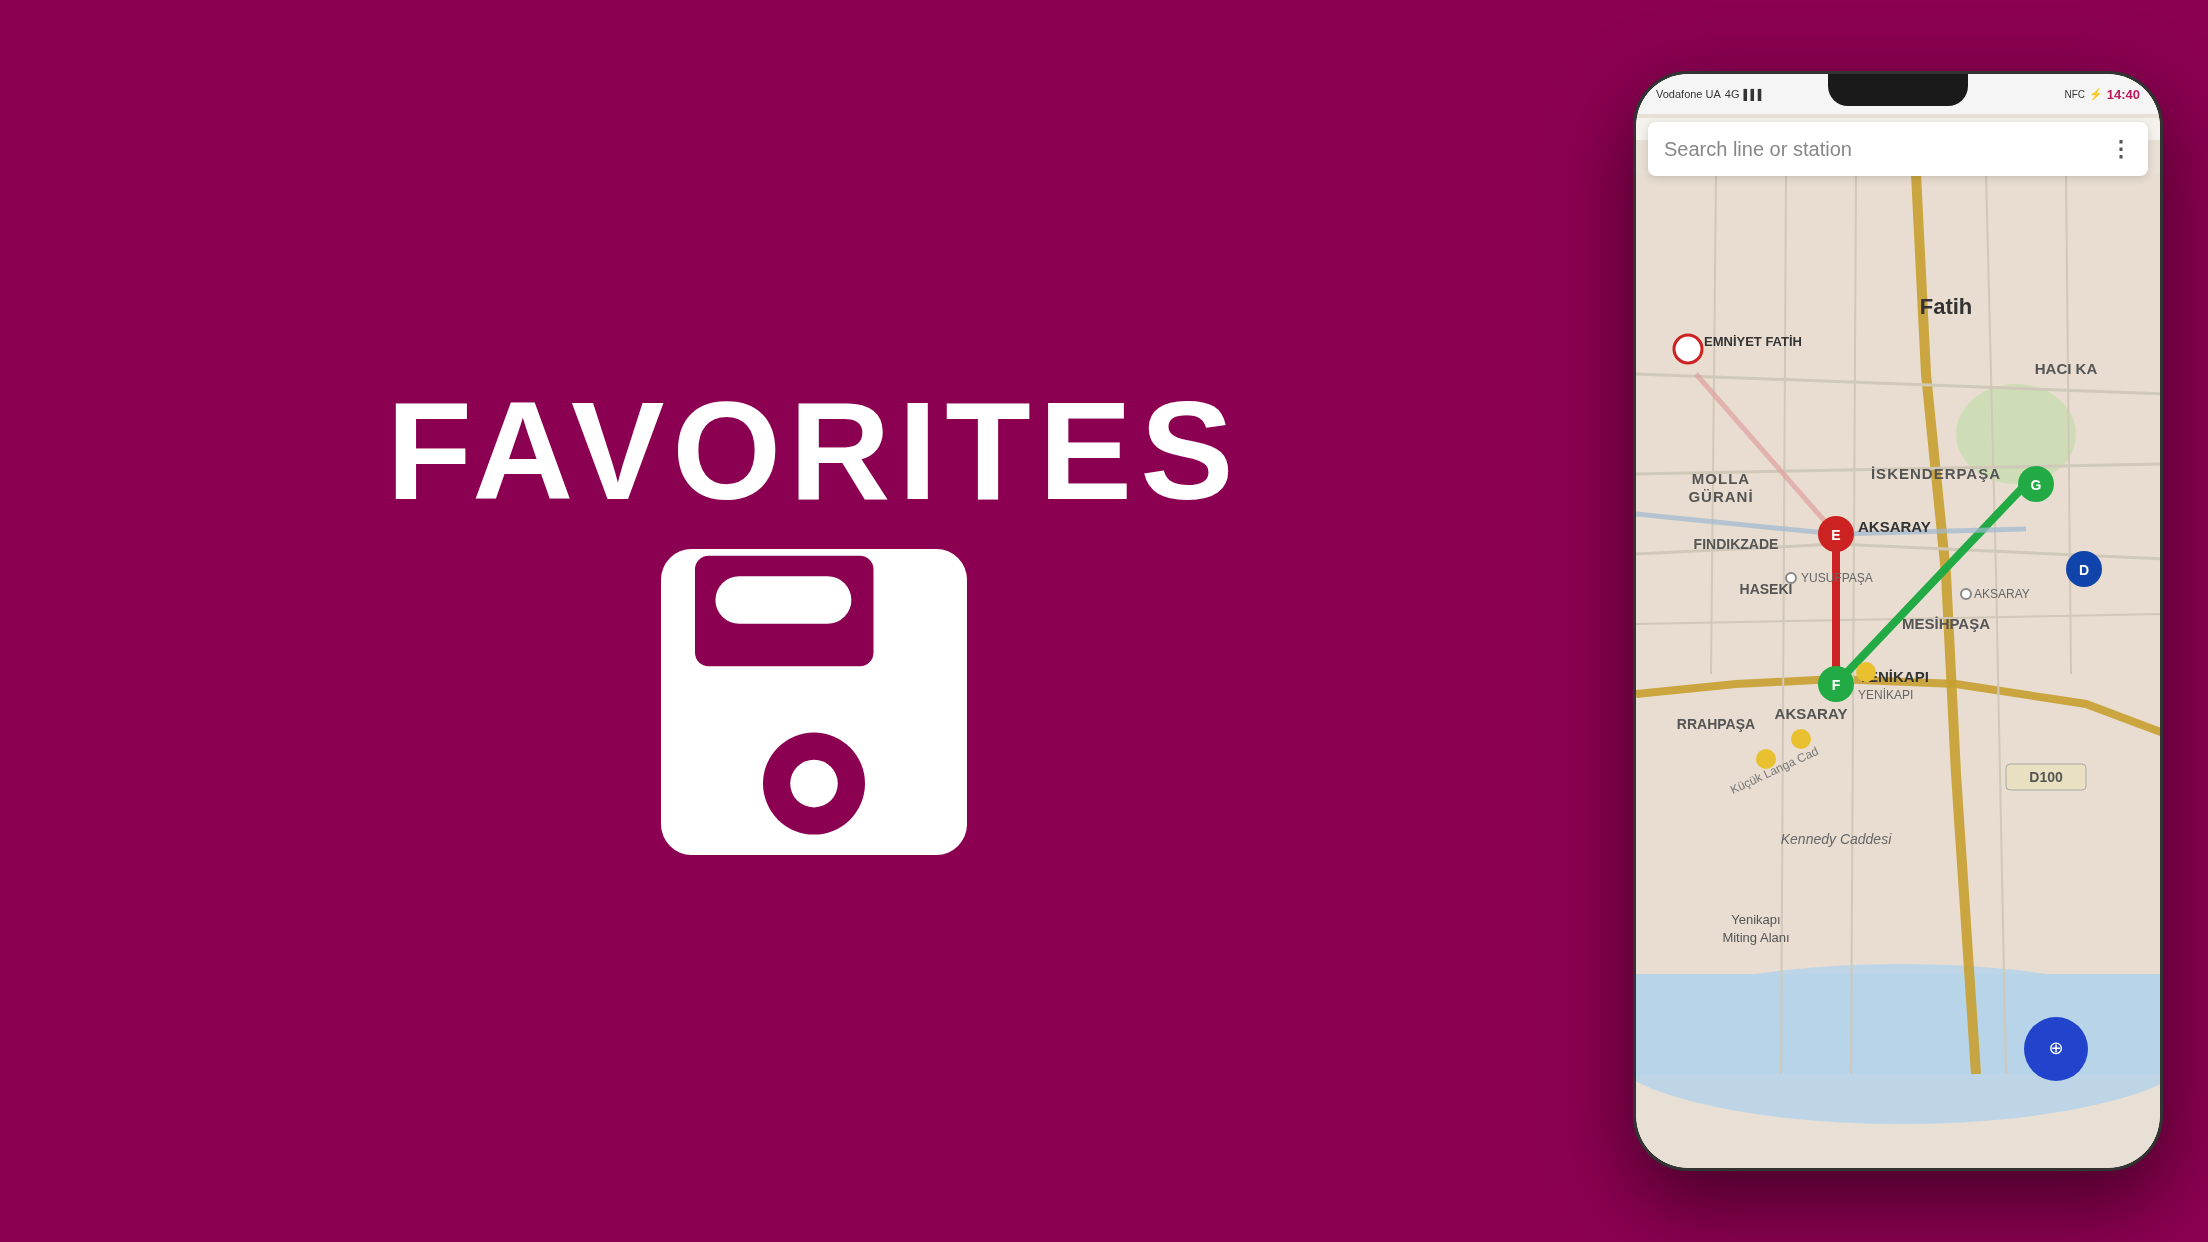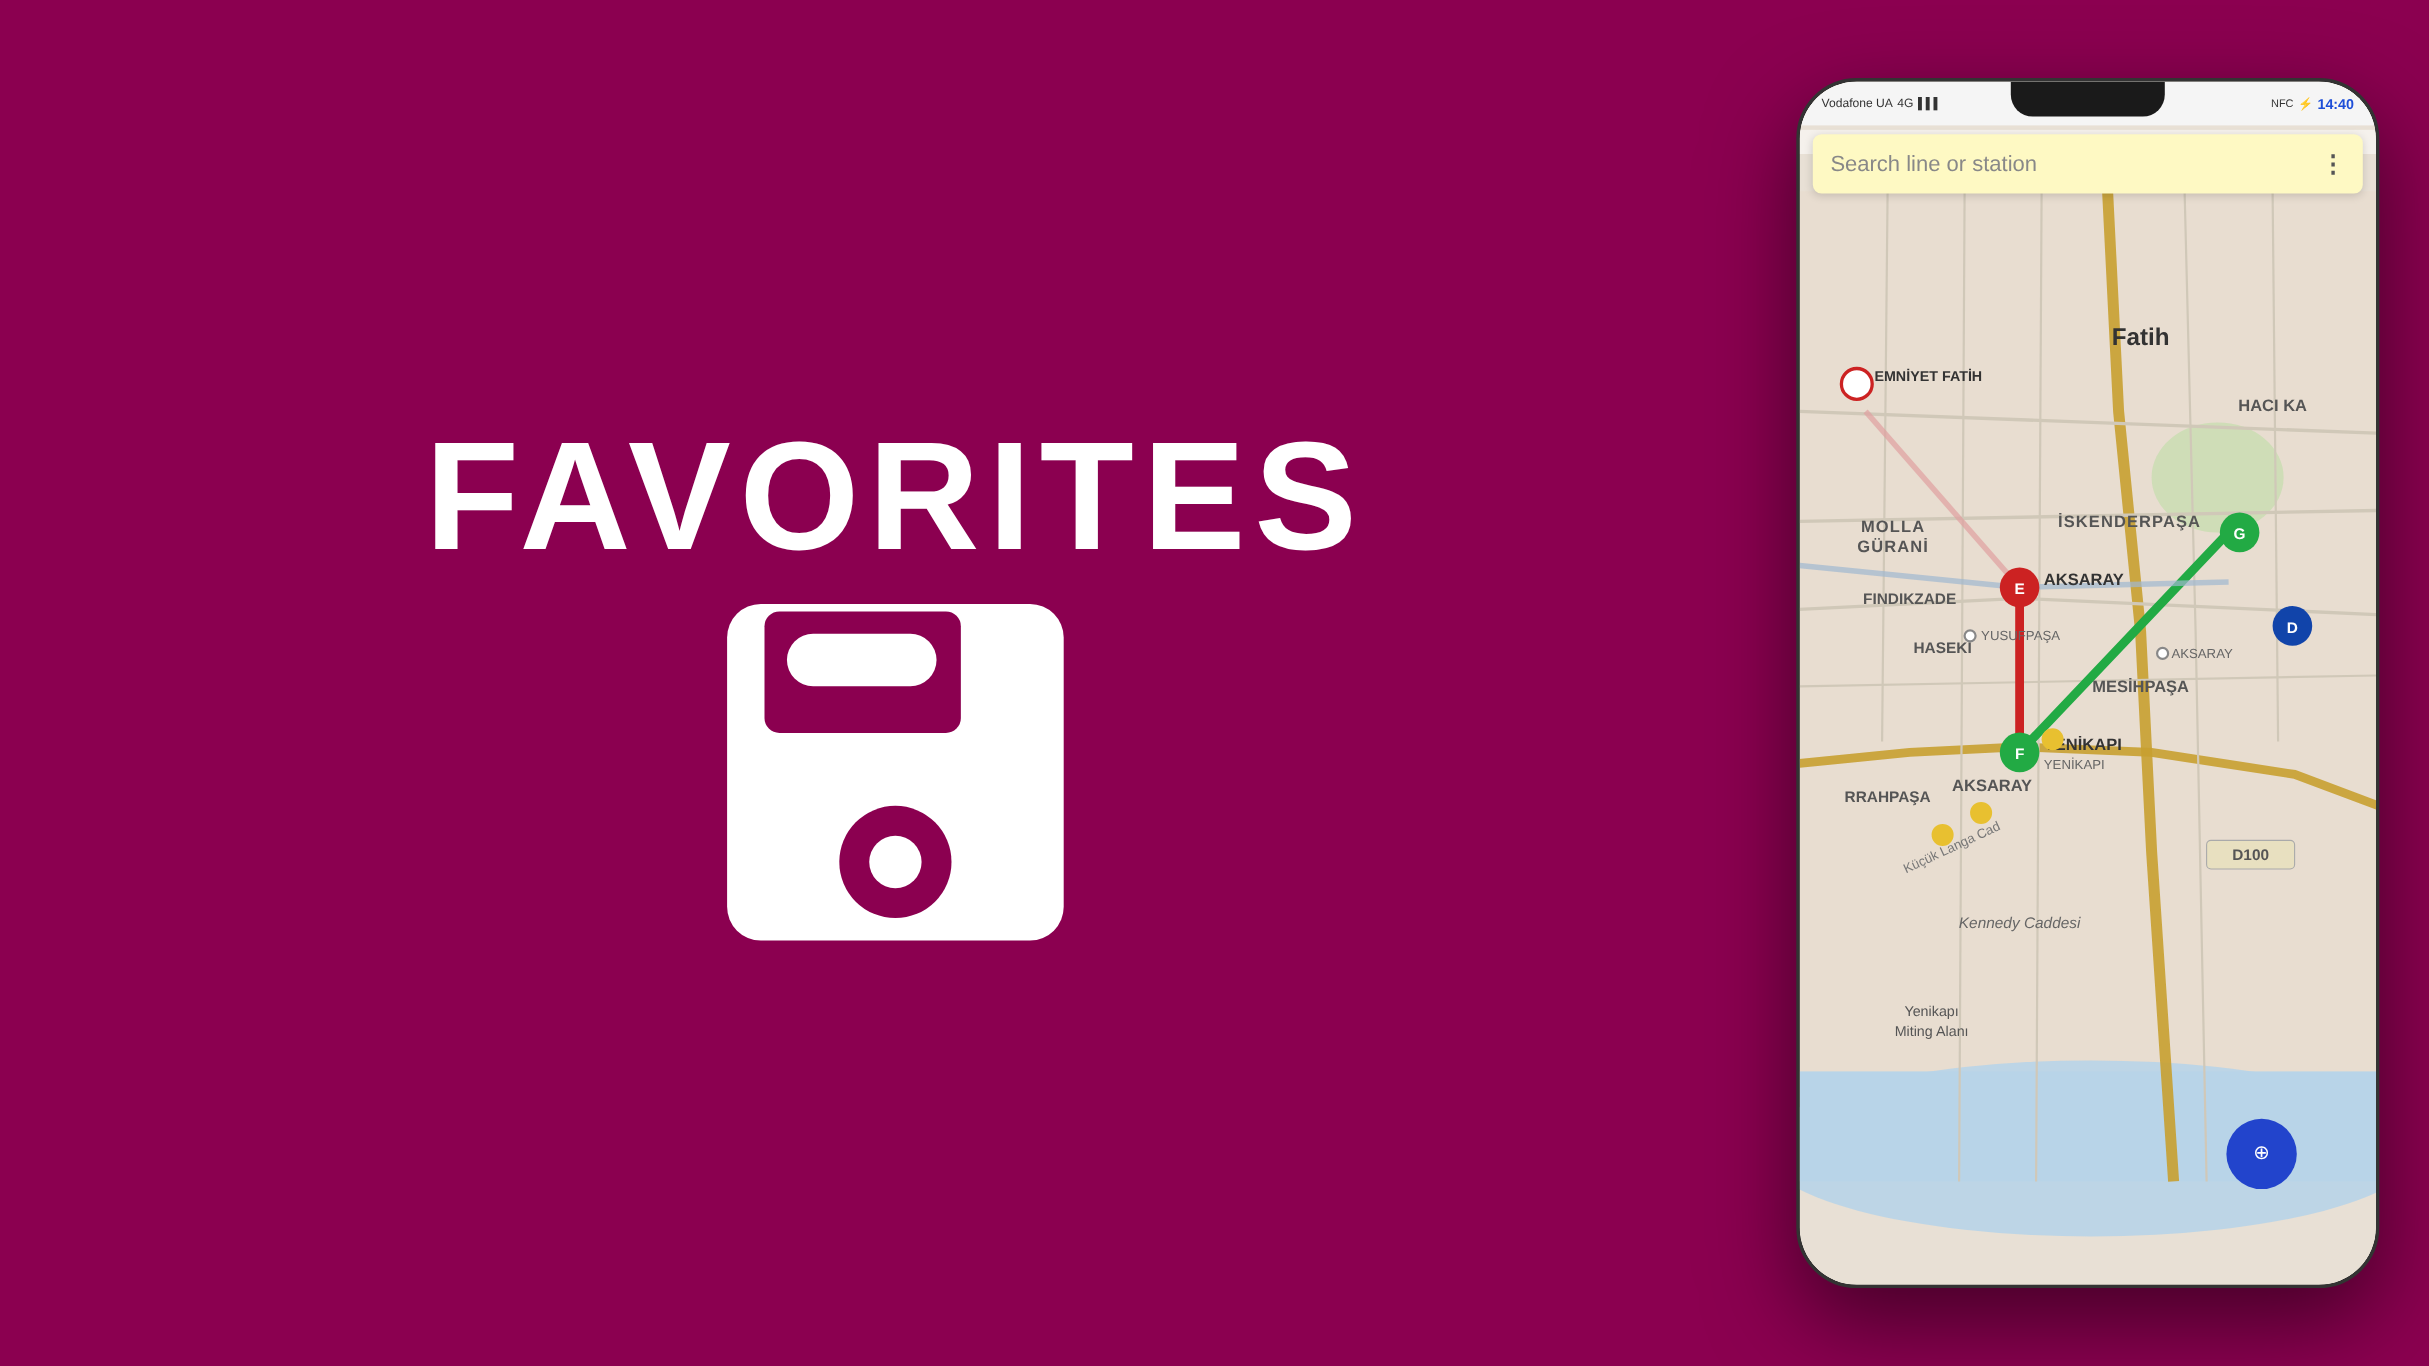--- a/index.html
+++ b/index.html
@@ -116,21 +116,21 @@
       overflow: hidden;
     }
 
     
     .search-bar {
       position: absolute;
       top: 40px;
       left: 0;
       right: 0;
       z-index: 10;
-      background: #fef9c3;
+      background: #ffffff;
       margin: 8px 12px;
       border-radius: 8px;
       display: flex;
       align-items: center;
       padding: 14px 16px;
       box-shadow: 0 2px 8px rgba(0,0,0,0.15);
     }
 
     .search-text {
       flex: 1;
@@ -272,21 +272,21 @@
       <div class="status-bar">
         <div class="status-left">
           <span style="font-size:11px; color:#333;">Vodafone UA</span>
           <span style="font-size:11px; color:#333; margin-left:0;">4G</span>
           <span style="font-size:10px;">▌▌▌</span>
         </div>
         <div class="phone-notch"></div>
         <div class="status-right">
           <span style="font-size:10px;margin-left:21px;">NFC</span>
           <span style="font-size:11px;">⚡</span>
-          <span style="font-size:13px; font-weight:bold; color:#1d4ed8;">14:40</span>
+          <span style="font-size:13px; font-weight:bold; color:#be185d;">14:40</span>
         </div>
       </div>
 
       <div class="search-bar">
         <span class="search-text">Search line or station</span>
         <span class="search-menu-dots">⋮</span>
       </div>
 
     </div>
   </div>

